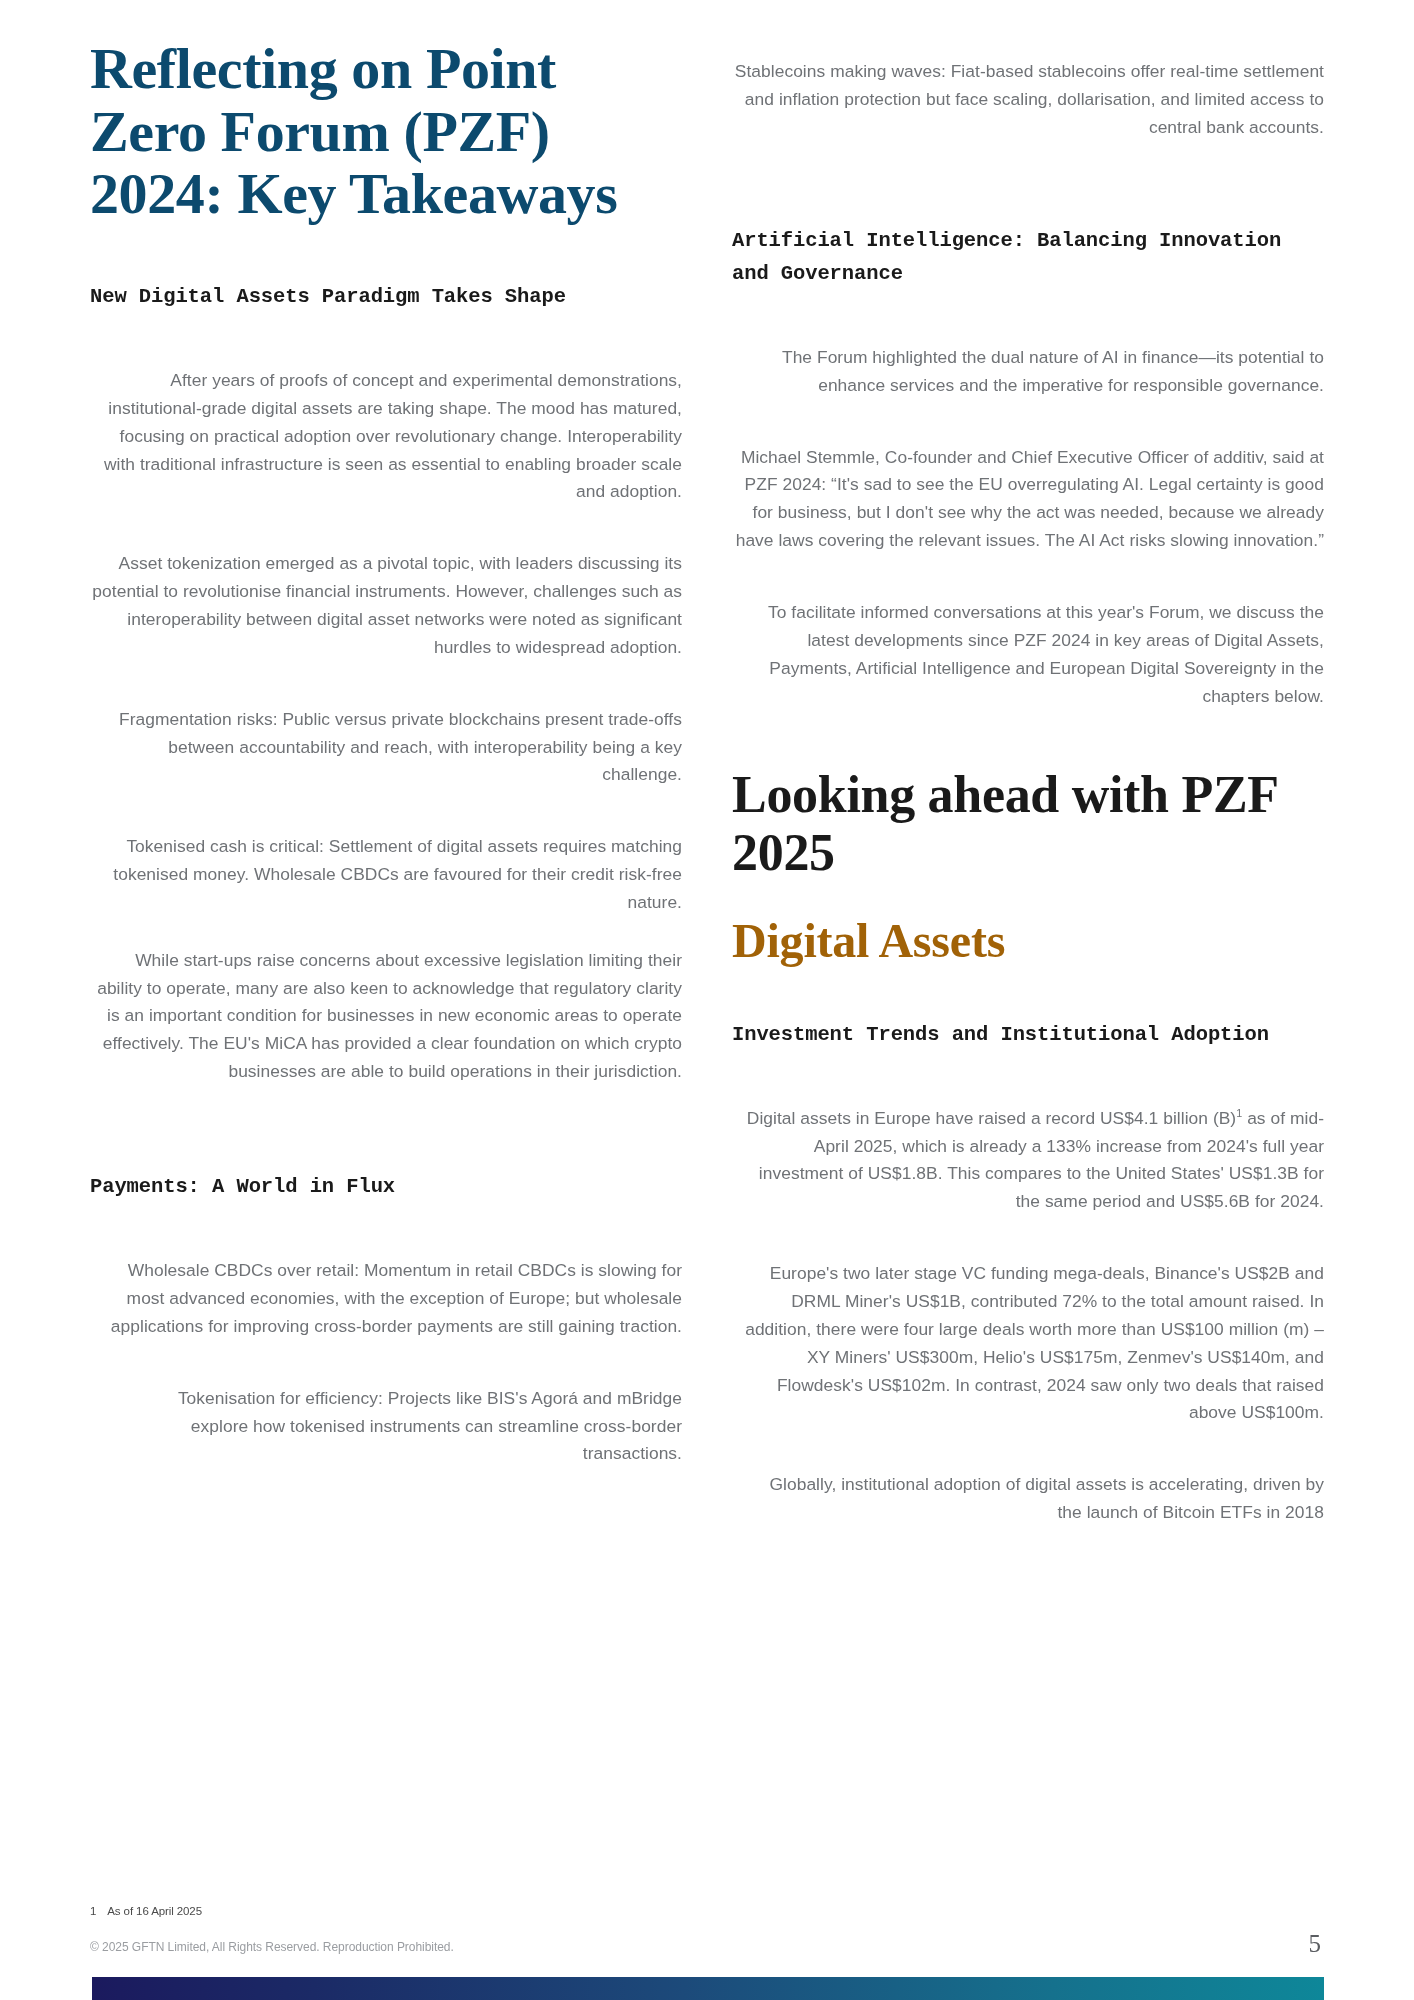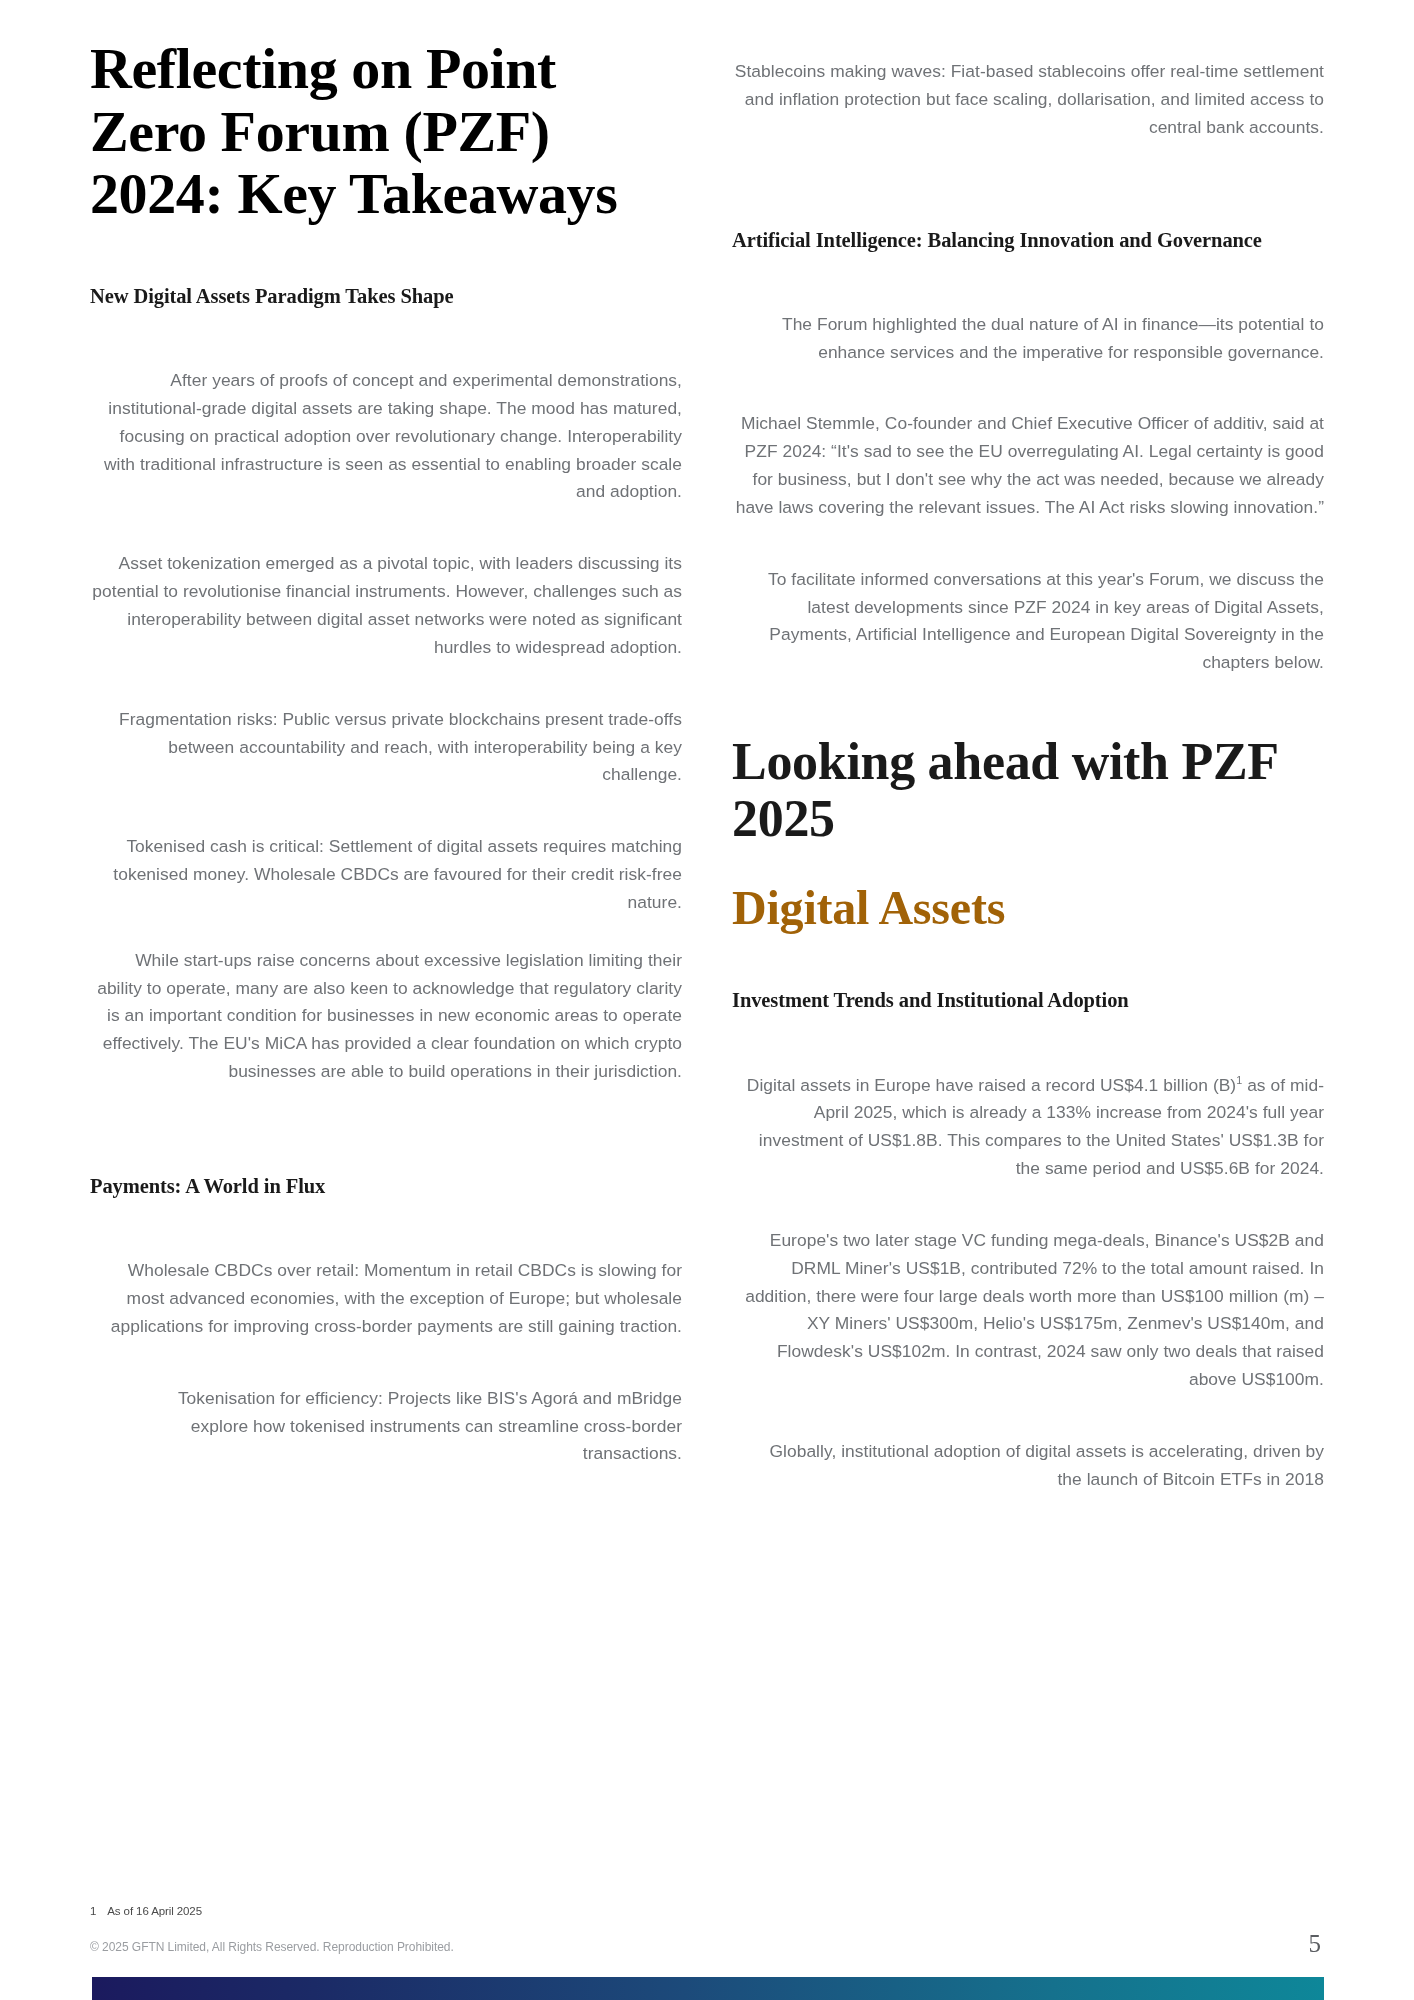--- a/index.html
+++ b/index.html
@@ -36,21 +36,21 @@
     width: 592px;
     position: relative;
   }
 
   
   .display-title {
     font-family: "Liberation Serif", "DejaVu Serif", serif;
     font-weight: 700;
     font-size: 58px;
     line-height: 1.08;
-    color: #000000;
+    color: #0c4a6e;
     letter-spacing: -0.4px;
     margin: 0 0 54px 0;
   }
 
   .display-title-2 {
     font-family: "Liberation Serif", "DejaVu Serif", serif;
     font-weight: 700;
     font-size: 52px;
     line-height: 1.1;
     color: #1a1a1a;
@@ -63,21 +63,21 @@
     font-weight: 700;
     font-size: 48px;
     line-height: 1.1;
     color: #a16207;
     letter-spacing: -0.2px;
     margin: 0 0 50px 0;
   }
 
   
   .section-heading {
-    font-family: Liberation Serif, serif;
+    font-family: Liberation Mono, monospace;
     font-weight: 700;
     font-size: 20.5px;
     line-height: 1.62;
     color: #1a1a1a;
     letter-spacing: -0.1px;
     margin: 0 0 34px 0;
   }
 
   
   p.body {

